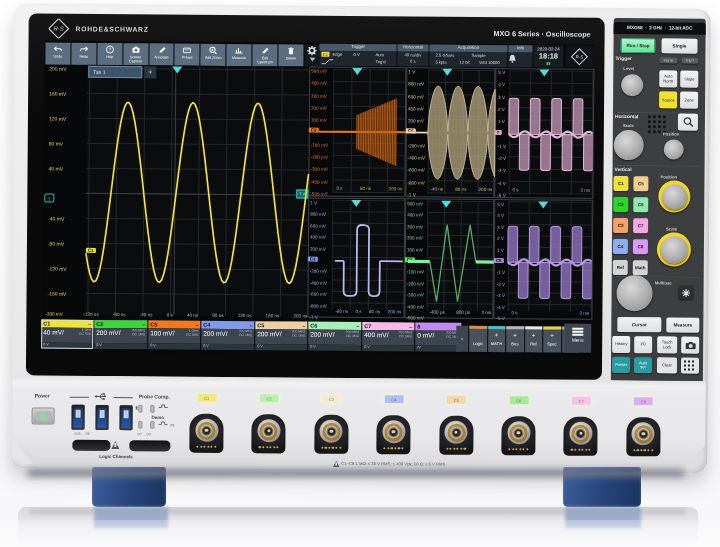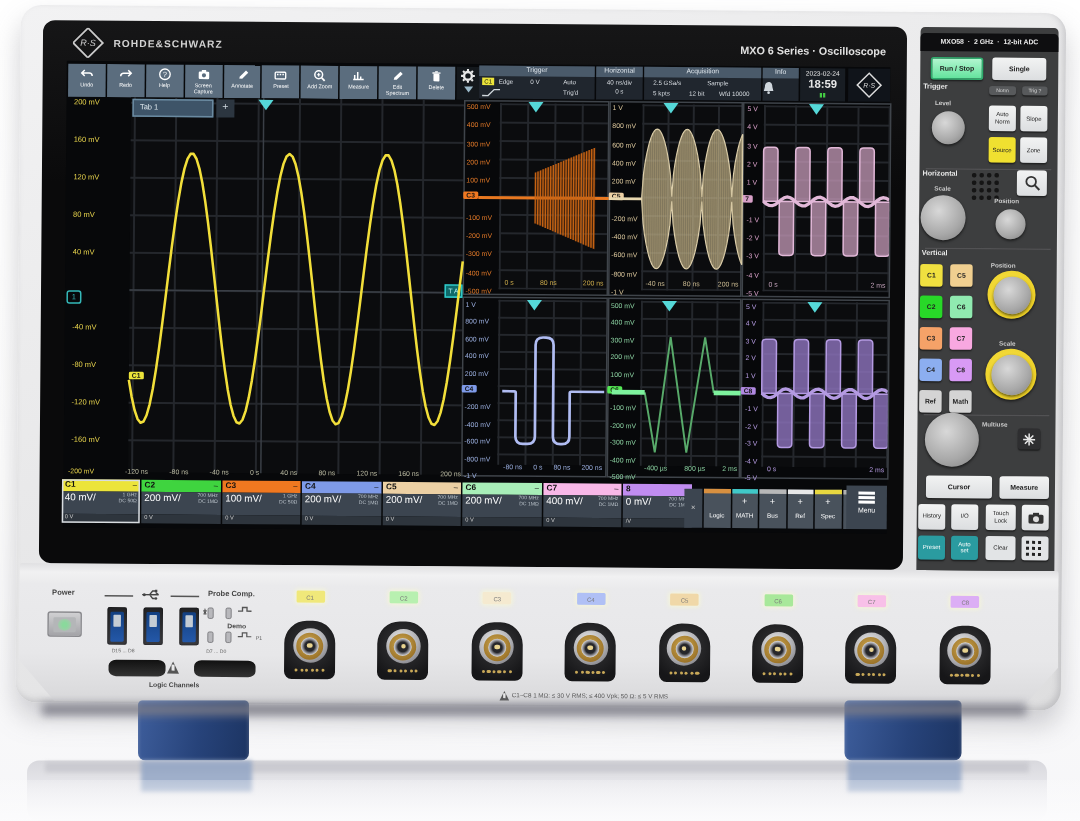--- a/index.html
+++ b/index.html
@@ -209,21 +209,21 @@
               <div style="text-align:center;padding-top:2px">
                 <svg width="8" height="9" viewBox="0 0 8 9">
                   <path d="M4,0.5 C5.8,0.5 6.5,2 6.5,3.8 L7.2,6.5 H0.8 L1.5,3.8 C1.5,2 2.2,0.5 4,0.5 Z" fill="#cfd6dc"></path>
                   <circle cx="4" cy="7.6" r="0.9" fill="#cfd6dc"></circle>
                 </svg>
               </div>
             </div>
           </div>
           <div style="position:absolute;left:489px;top:1px;width:30px;height:22px;background:#181d23;color:#e8e8e8;text-align:center">
             <div style="font-size:4.4px;padding-top:1px">2023-02-24</div>
-            <div style="font-size:7.5px;font-weight:bold">18:59</div>
+            <div style="font-size:7.5px;font-weight:bold">18:18</div>
             <div style="font-size:4px;color:#4c4">▮▮</div>
           </div>
           <div style="position:absolute;left:521px;top:1px;width:28px;height:22px;background:#10141a">
             <svg width="28" height="22" viewBox="0 0 28 22">
               <g transform="translate(14,11)">
                 <rect x="-5.6" y="-5.6" width="11.2" height="11.2" fill="none" stroke="#dcdcdc" stroke-width="1" transform="rotate(45)"></rect>
                 <text x="0" y="1.8" font-size="4.6" fill="#dcdcdc" text-anchor="middle" font-style="italic">R·S</text>
               </g>
             </svg>
           </div>

